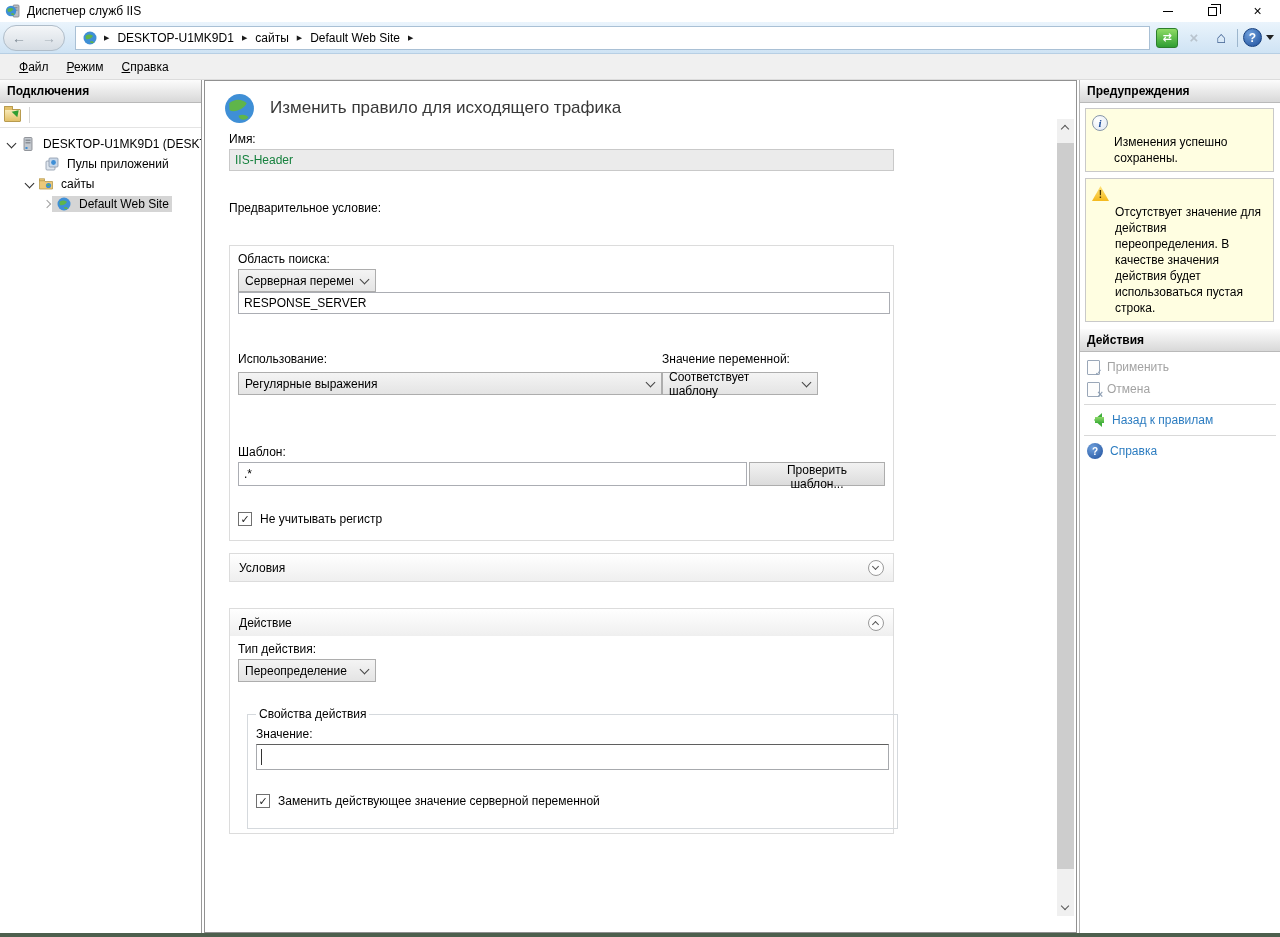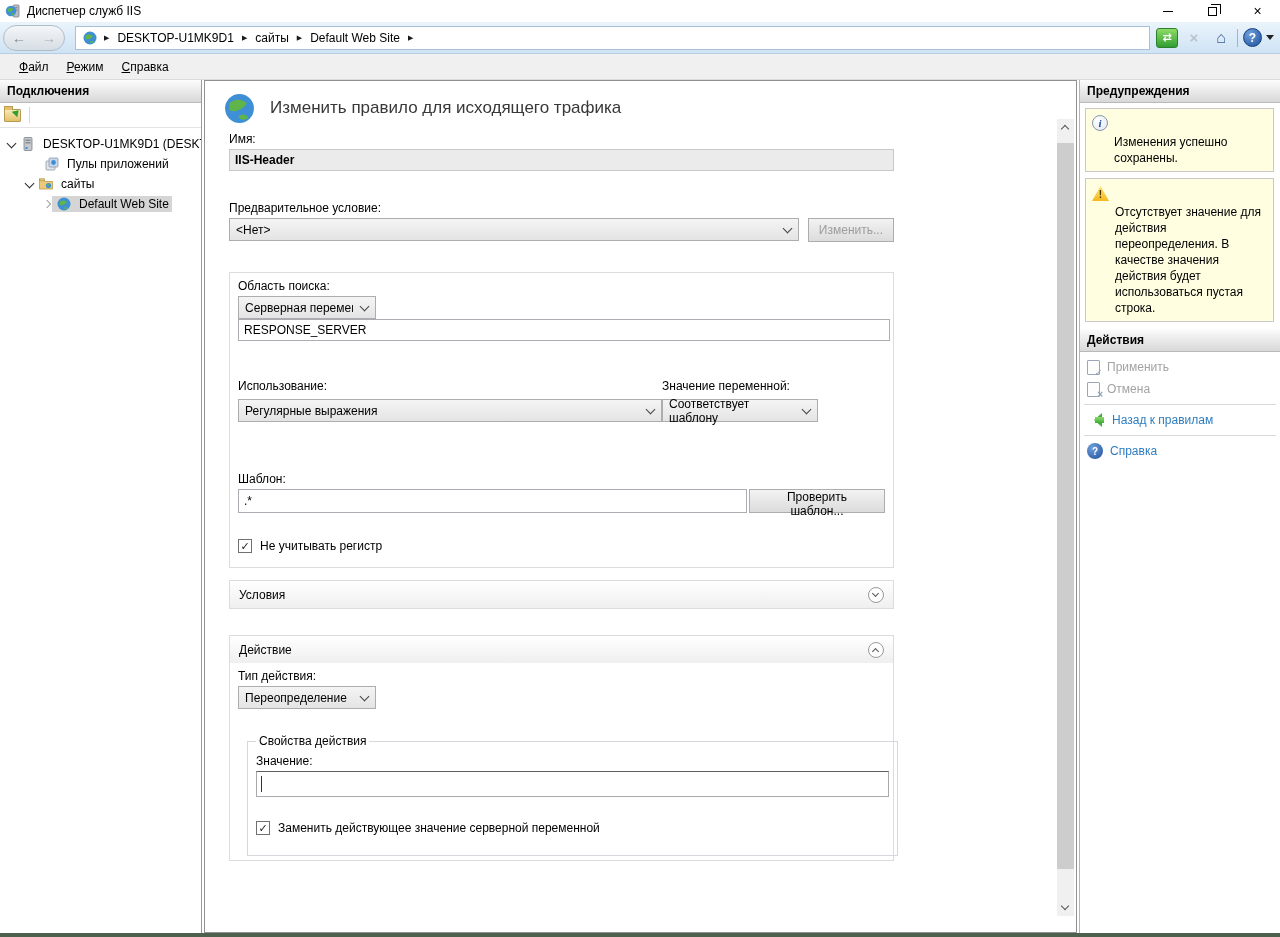--- a/index.html
+++ b/index.html
@@ -85,21 +85,21 @@
   .back-arrow-icon::after { content:""; position:absolute; left:8px; top:3px; width:9px; height:6px; background:linear-gradient(#8fd96a,#3fae3a); }
   .help-circle { width:16px; height:16px; border-radius:50%; background:radial-gradient(circle at 35% 30%,#6fa0dc,#1d4e9b);
     color:#fff; font-weight:bold; font-size:10px; display:flex; align-items:center; justify-content:center; }
   
   .main-panel { position:absolute; left:204px; top:80px; width:873px; height:853px; background:#fff; border:1px solid #919191; }
   .form-col { position:absolute; left:24px; top:0; width:665px; }
   .page-header { display:flex; align-items:flex-start; gap:14px; margin-top:11px; margin-left:-6px; }
   .page-title { font-size:17px; color:#383838; margin-top:6px; }
   .lbl { display:block; margin-bottom:3px; }
   input.tb { width:665px; height:22px; border:1px solid #abadb3; padding:0 5px; font:12px "Liberation Sans",sans-serif; background:#fff; color:#000; }
-  input.tb:disabled { background:#ebebeb; color:#000000; border-color:#c9c9c9;font-weight:bold; }
+  input.tb:disabled { background:#ebebeb; color:#15803d; border-color:#c9c9c9; }
   .select { height:23px; border:1px solid #adadad; background:linear-gradient(#f4f4f4,#e4e4e4);
     display:inline-flex; align-items:center; justify-content:space-between; padding:0 6px; cursor:default; }
   .select .chev { width:7px; height:7px; border-right:1.4px solid #444; border-bottom:1.4px solid #444; transform:rotate(45deg); margin:-3px 1px 0 8px; flex:0 0 auto; }
   .btn { height:24px; border:1px solid #adadad; background:linear-gradient(#f2f2f2,#dcdcdc); font:12px "Liberation Sans",sans-serif; padding:0 10px; }
   .btn.disabled { color:#9d9d9d; }
   .section { width:665px; border:1px solid #dcdcdc; background:#fff; }
   .section-header { height:27px; background:linear-gradient(#ffffff,#efefef); display:flex; align-items:center; justify-content:space-between; padding:0 9px; }
   .circle-btn { width:16px; height:16px; border-radius:50%; border:1px solid #9a9a9a; background:#fdfdfd; position:relative; }
   .circle-btn .c-up { position:absolute; left:4px; top:6px; width:5px; height:5px; border-left:1.4px solid #555; border-top:1.4px solid #555; transform:rotate(45deg); }
   .circle-btn .c-down { position:absolute; left:4px; top:3px; width:5px; height:5px; border-right:1.4px solid #555; border-bottom:1.4px solid #555; transform:rotate(45deg); }
@@ -243,27 +243,20 @@
         <path d="M3 5.5 C5.5 3 9.5 3.2 11.5 5.5 C10 8.5 5.5 10.2 3.2 8.8 Z" fill="#5fb54a"></path>
         <path d="M7.5 11.5 C9.2 10.6 11.6 11 12.3 12.4 C10.6 14.2 7.8 13.6 7.5 11.5 Z" fill="#5fb54a"></path>
       </svg>
       <div class="page-title">Изменить правило для исходящего трафика</div>
     </div>
 
     <label class="lbl" style="margin-top:7px;">Имя:</label>
     <input class="tb" type="text" disabled="" value="IIS-Header" style="">
 
     <label class="lbl" style="margin-top:30px;">Предварительное условие:</label>
-    <div style="display:flex; gap:9px;">
-      <div class="select" style="width:580px;">
-        <span>&lt;Нет&gt;</span>
-          <span class="chev"></span>
-      </div>
-      <button class="btn disabled">Изменить...</button>
-    </div>
 
     
     <div class="section" style="margin-top:30px;">
       <div class="sec-body">
         <label class="lbl">Область поиска:</label>
         <div class="select" style="width:138px;">
           <span style="overflow:hidden; white-space:nowrap;">Серверная переменн</span>
             <span class="chev"></span>
         </div>
 

